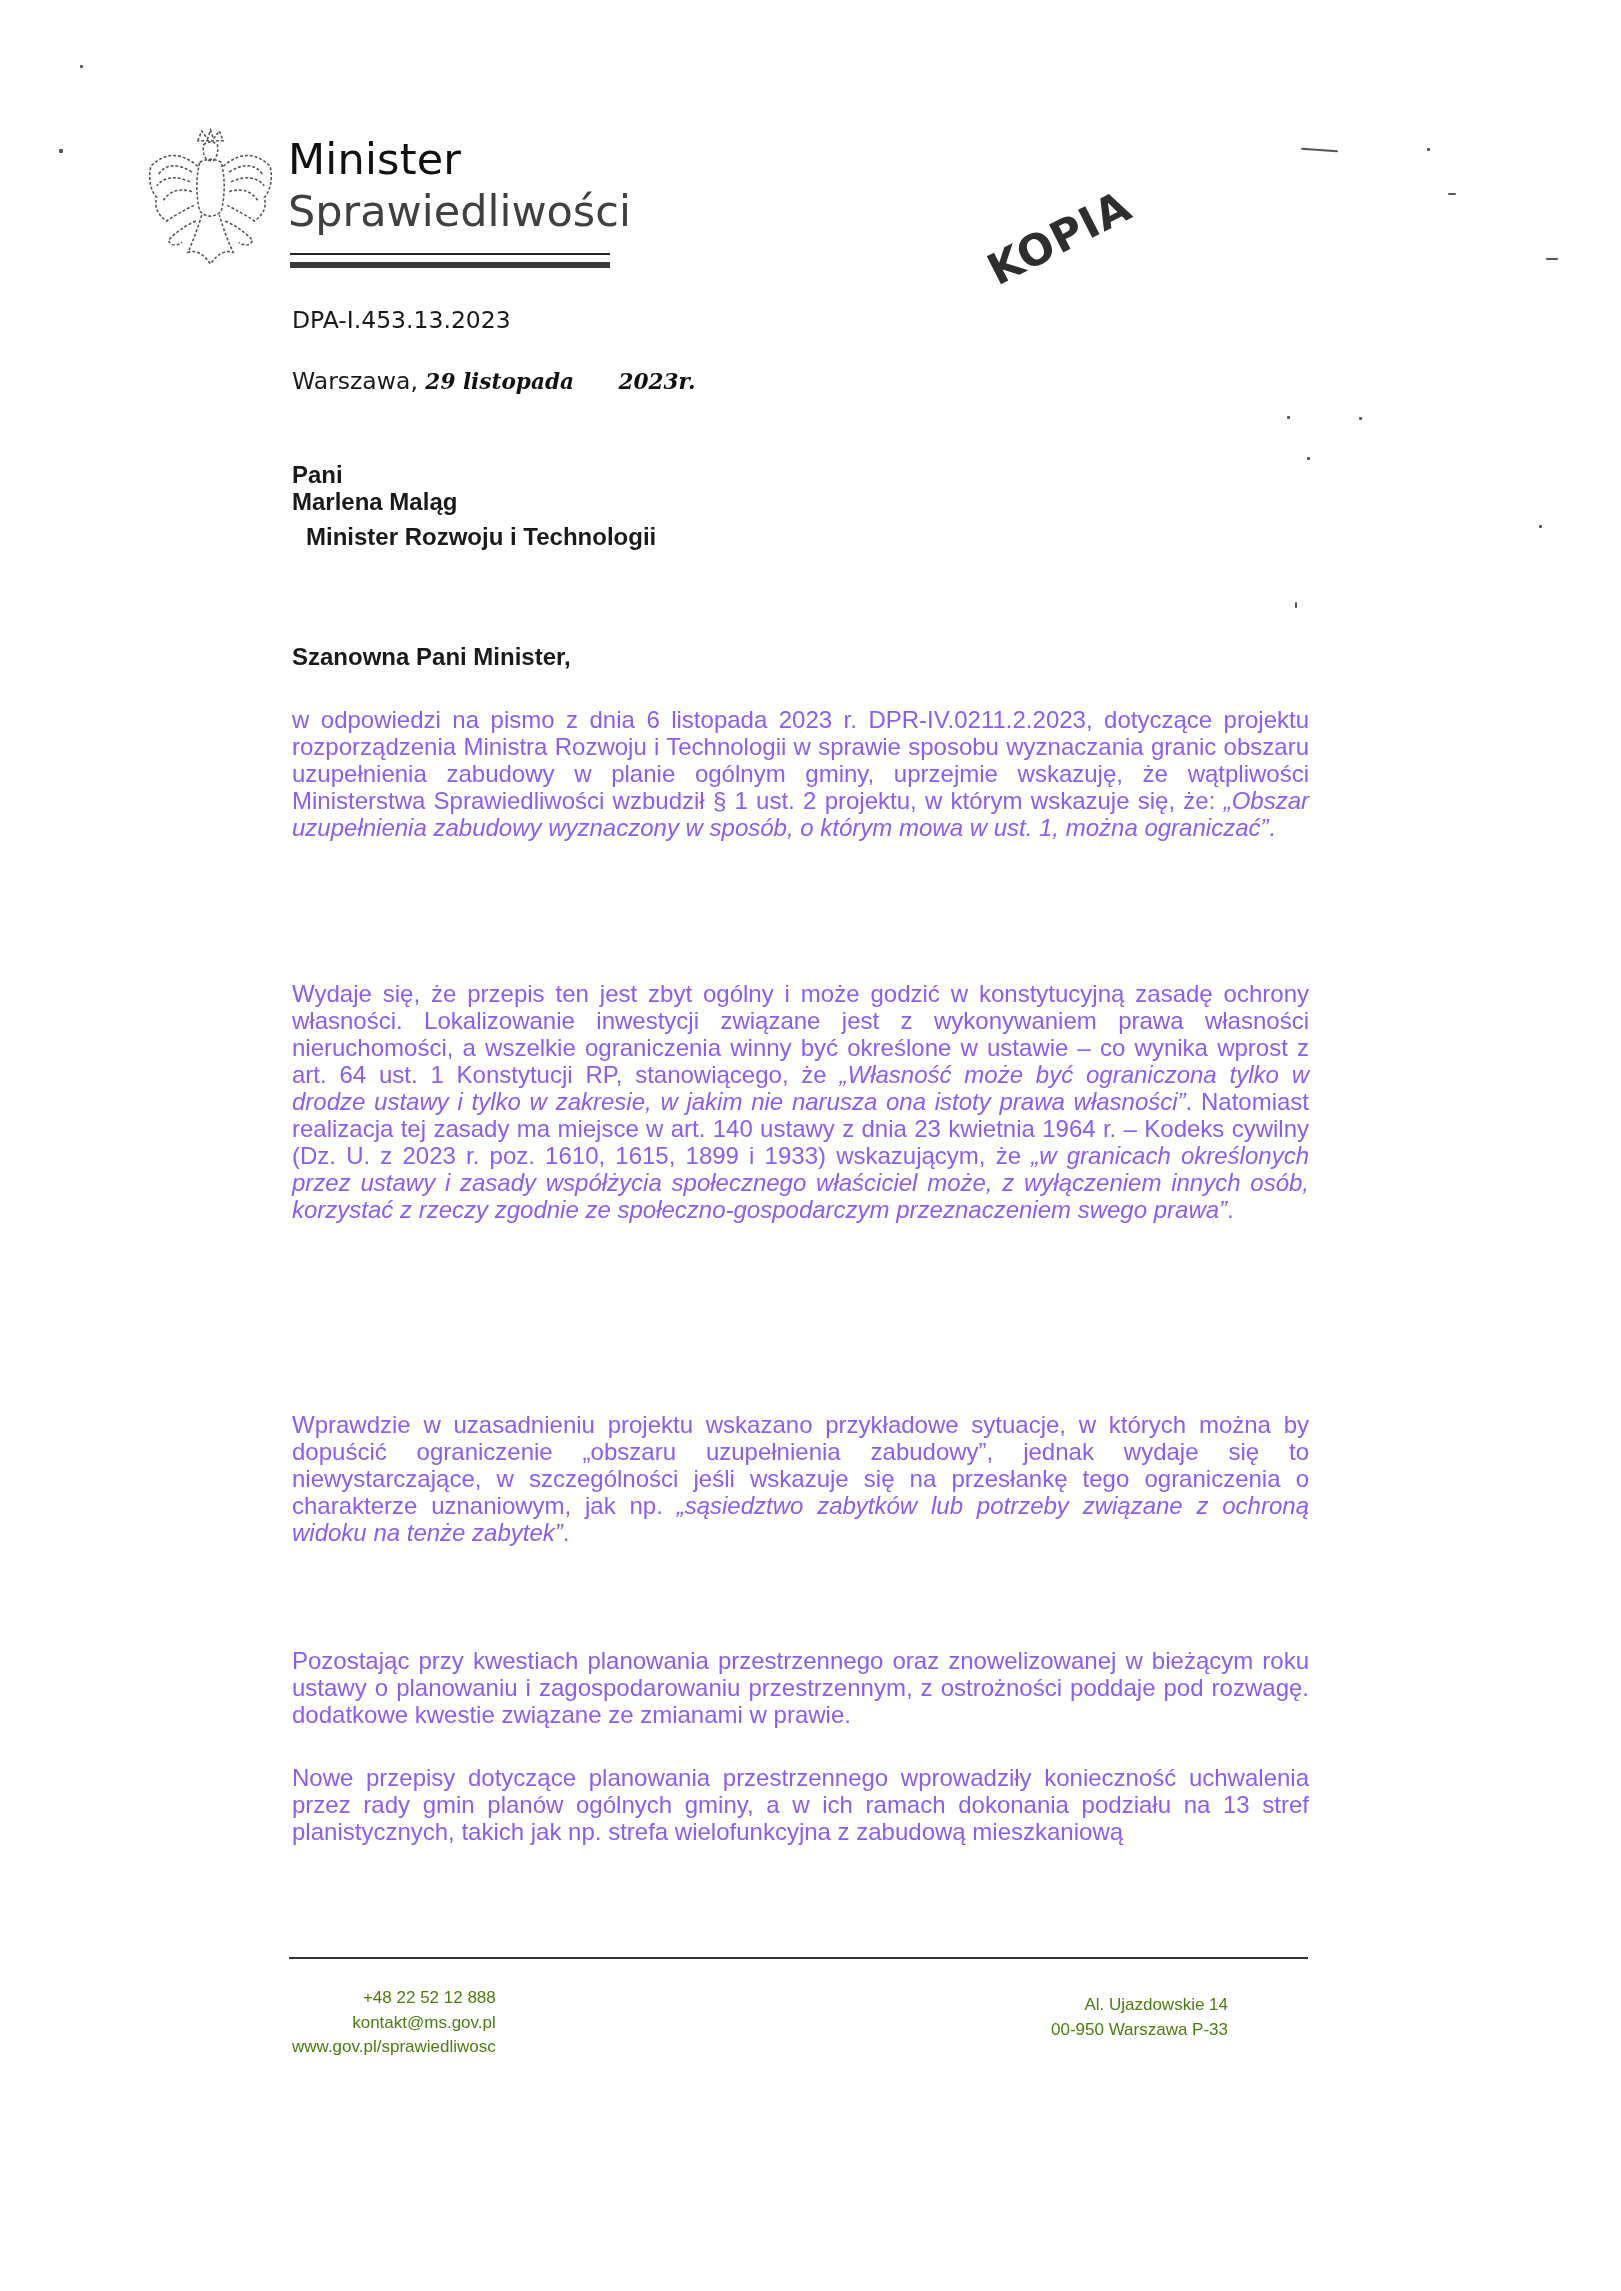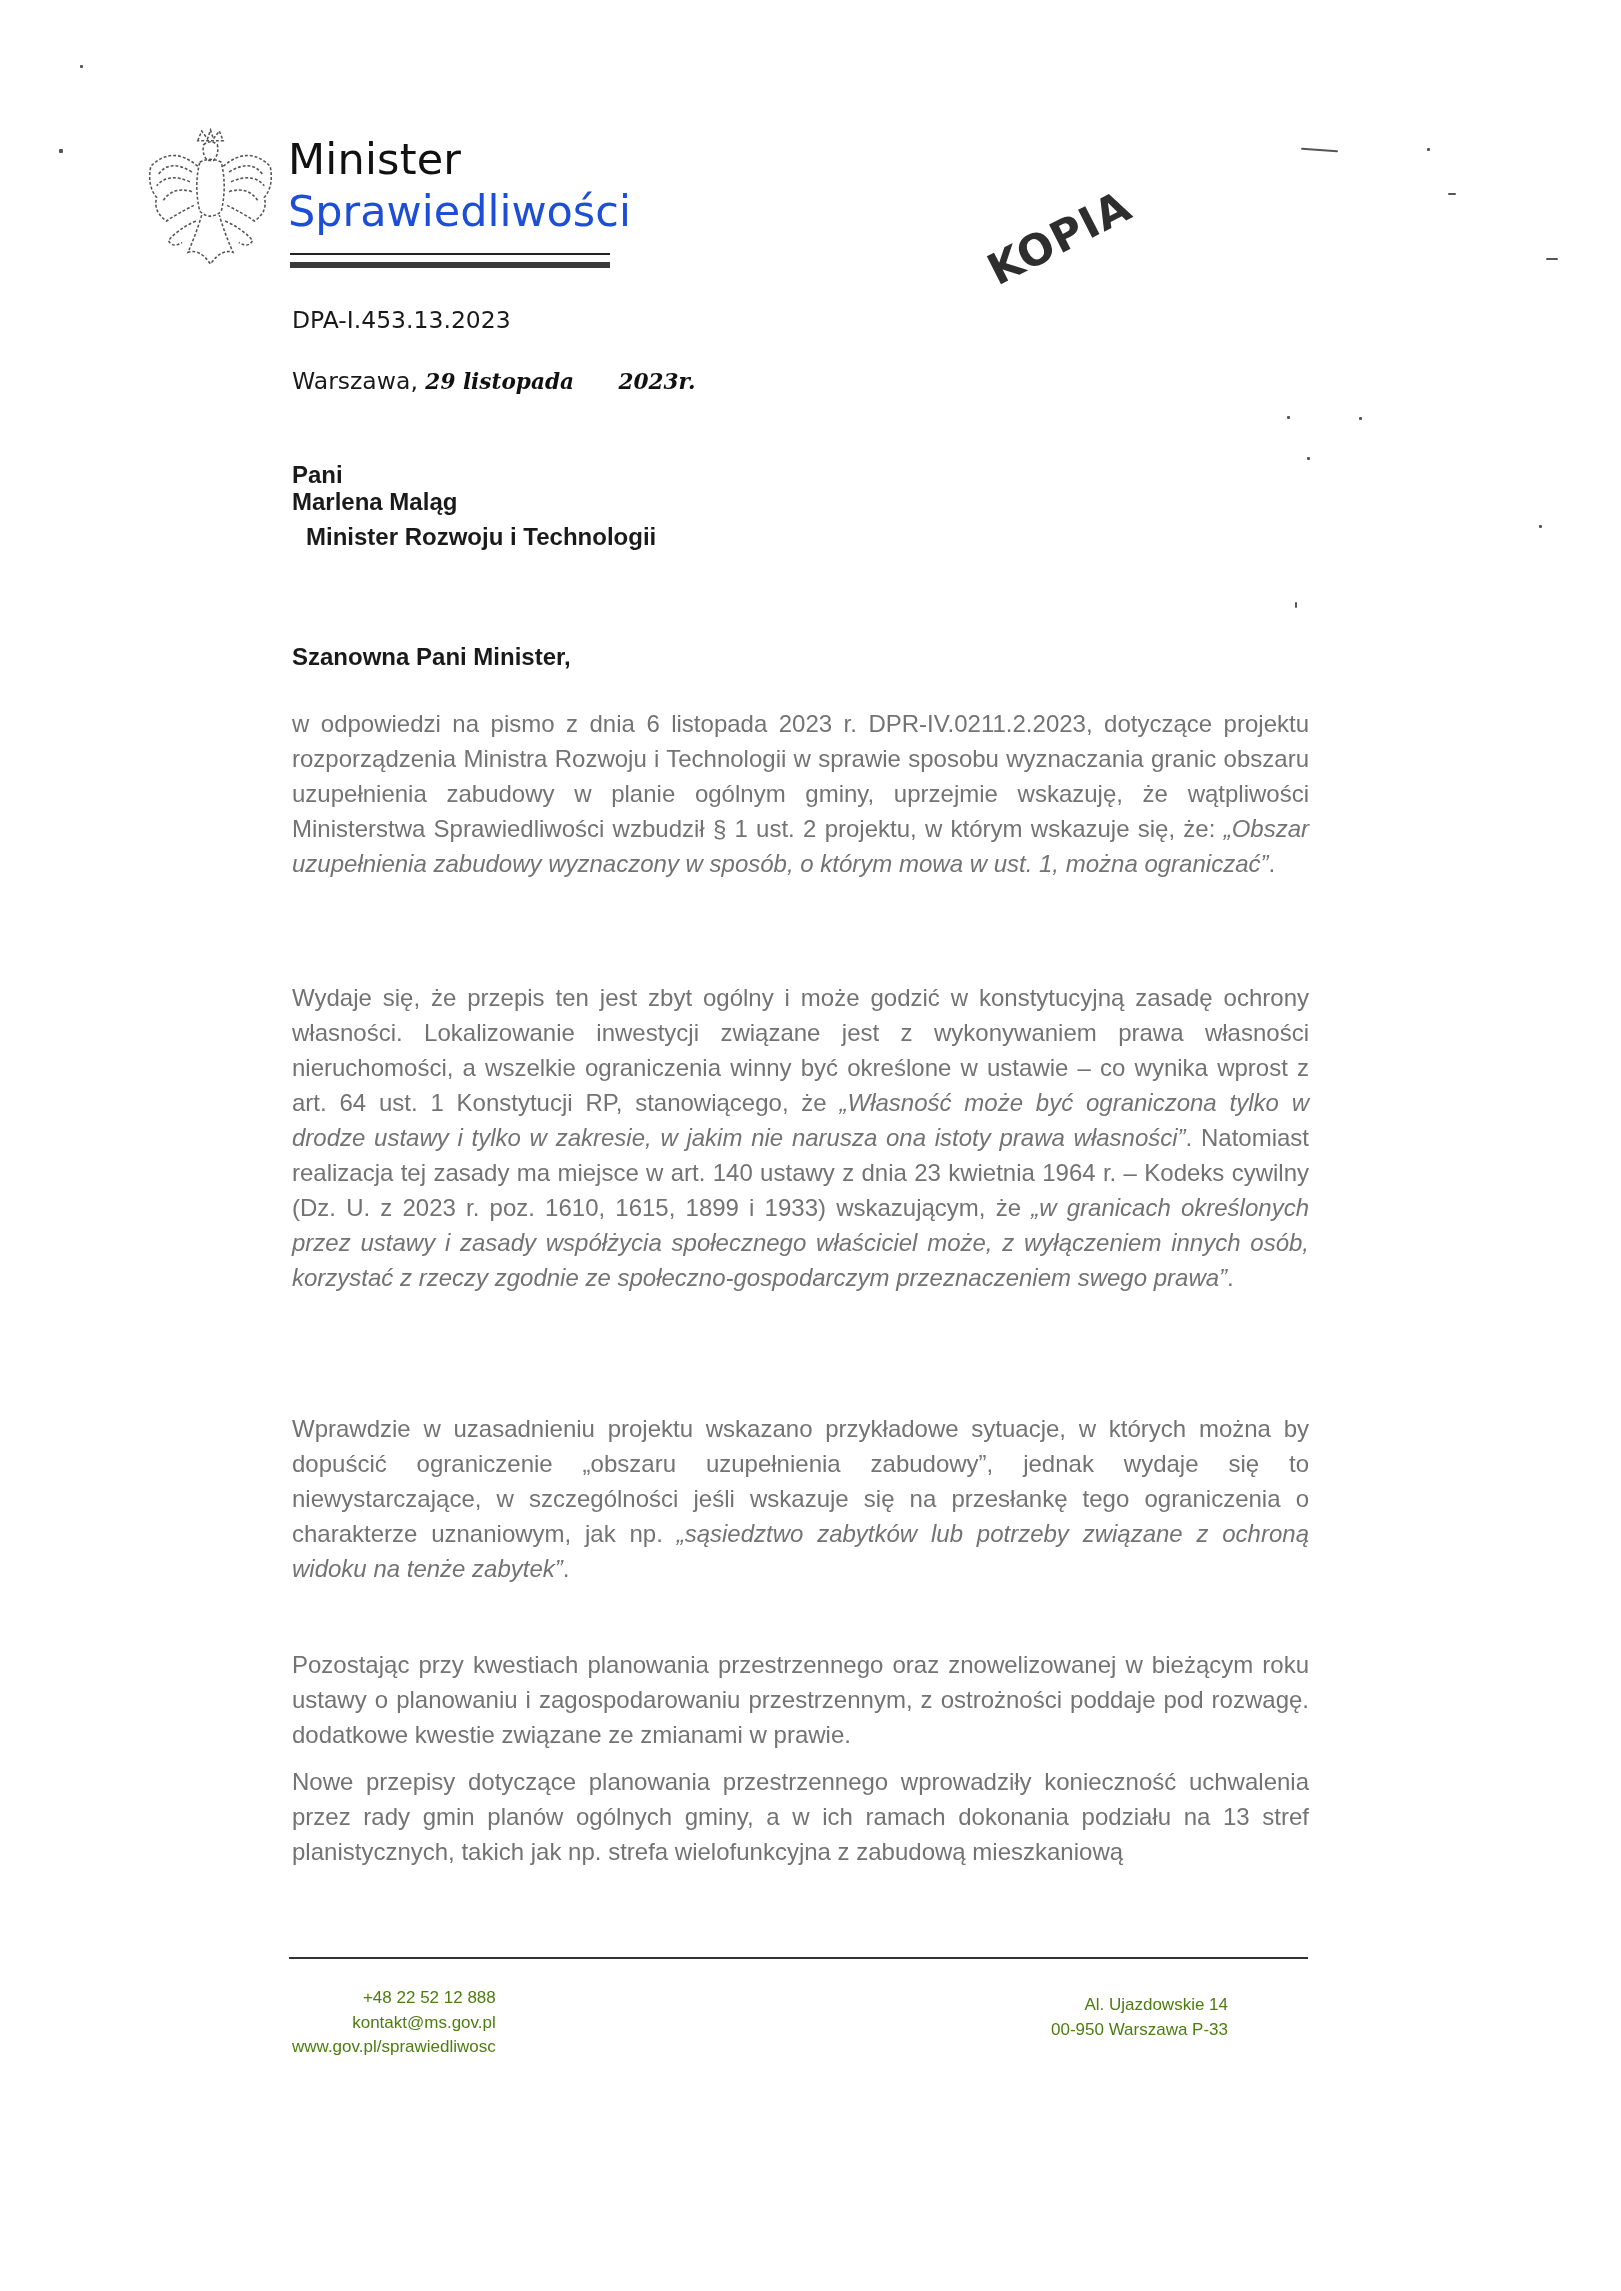--- a/index.html
+++ b/index.html
@@ -1,38 +1,38 @@
 <!DOCTYPE html>
 <html><head>
 <meta charset="utf-8">
 <style>
   html, body { margin: 0; padding: 0; background: #ffffff; }
   body { width: 1621px; height: 2292px; position: relative; overflow: hidden; color: #1a1a1a; }
   .abs { position: absolute; }
 
   #eagle { left: 143px; top: 127px; width: 135px; height: 143px; }
   #logo-line1 { left: 288px; top: 134px; font-size: 43px; letter-spacing: 0.2px; color: #111; font-family: "DejaVu Sans", sans-serif; font-weight: normal; }
-  #logo-line2 { left: 288px; top: 186px; font-size: 43px; color: #1d4ed8; font-family: "DejaVu Sans", sans-serif; }
+  #logo-line2 { left: 288px; top: 186px; font-size: 43px; color: #404040; font-family: "DejaVu Sans", sans-serif; }
   #logo-rule1 { left: 290px; top: 253px; width: 320px; height: 2px; background: #222; }
   #logo-rule2 { left: 290px; top: 262px; width: 320px; height: 5.9px; background: #3a3a3a; }
 
   #ref { left: 292px; top: 306px; font-size: 23.5px; font-family: "DejaVu Sans", sans-serif; }
   #place-date { left: 292px; top: 339px; font-size: 23.5px; font-family: "DejaVu Sans", sans-serif; white-space: nowrap; margin-top: 28px; }
   #place-date .hand { font-family: "DejaVu Serif", serif; font-style: italic; font-weight: bold; font-size: 21.6px; color: #111; }
   #place-date .hand-year { margin-left: 37px; }
 
   #stamp { left: 1002px; top: 245px; font-family: "DejaVu Sans", sans-serif; font-weight: bold; font-size: 43px; color: #2e2e2e; transform: rotate(-27deg); transform-origin: left bottom; letter-spacing: 1px; }
 
   .addr { left: 292px; font-size: 24px; font-weight: bold; font-family: "Liberation Sans", sans-serif; }
   #addr-1 { top: 461px; }
   #addr-2 { top: 488px; }
   #addr-3 { top: 523px; margin-left: 14px; }
   #salutation { left: 292px; top: 643px; font-size: 24px; font-weight: bold; font-family: Liberation Sans, sans-serif; }
 
-  .body-block { left: 292px; width: 1017px; font-family: "Liberation Sans", sans-serif; font-size: 24px; line-height: 35px; text-align: justify; color: #737373; }
+  .body-block { left: 292px; width: 1017px; font-family: "Liberation Sans", sans-serif; font-size: 24px; line-height: 27px; text-align: justify; color: #8b5cf6; }
   .body-block i { font-style: italic; }
   #para-1 { top: 706px; }
   #para-2 { top: 980px; }
   #para-3 { top: 1411px; }
   #para-4 { top: 1647px; }
   #para-5 { top: 1764px; }
 
   #footer-rule { left: 289px; top: 1957px; width: 1019px; height: 2px; background: #333; }
   .footer-text { font-family: "Liberation Sans", sans-serif; font-size: 17px; line-height: 24.5px; color: #4d7c0f; text-align: right; }
   #footer-left { left: 292px; top: 1986px; }

